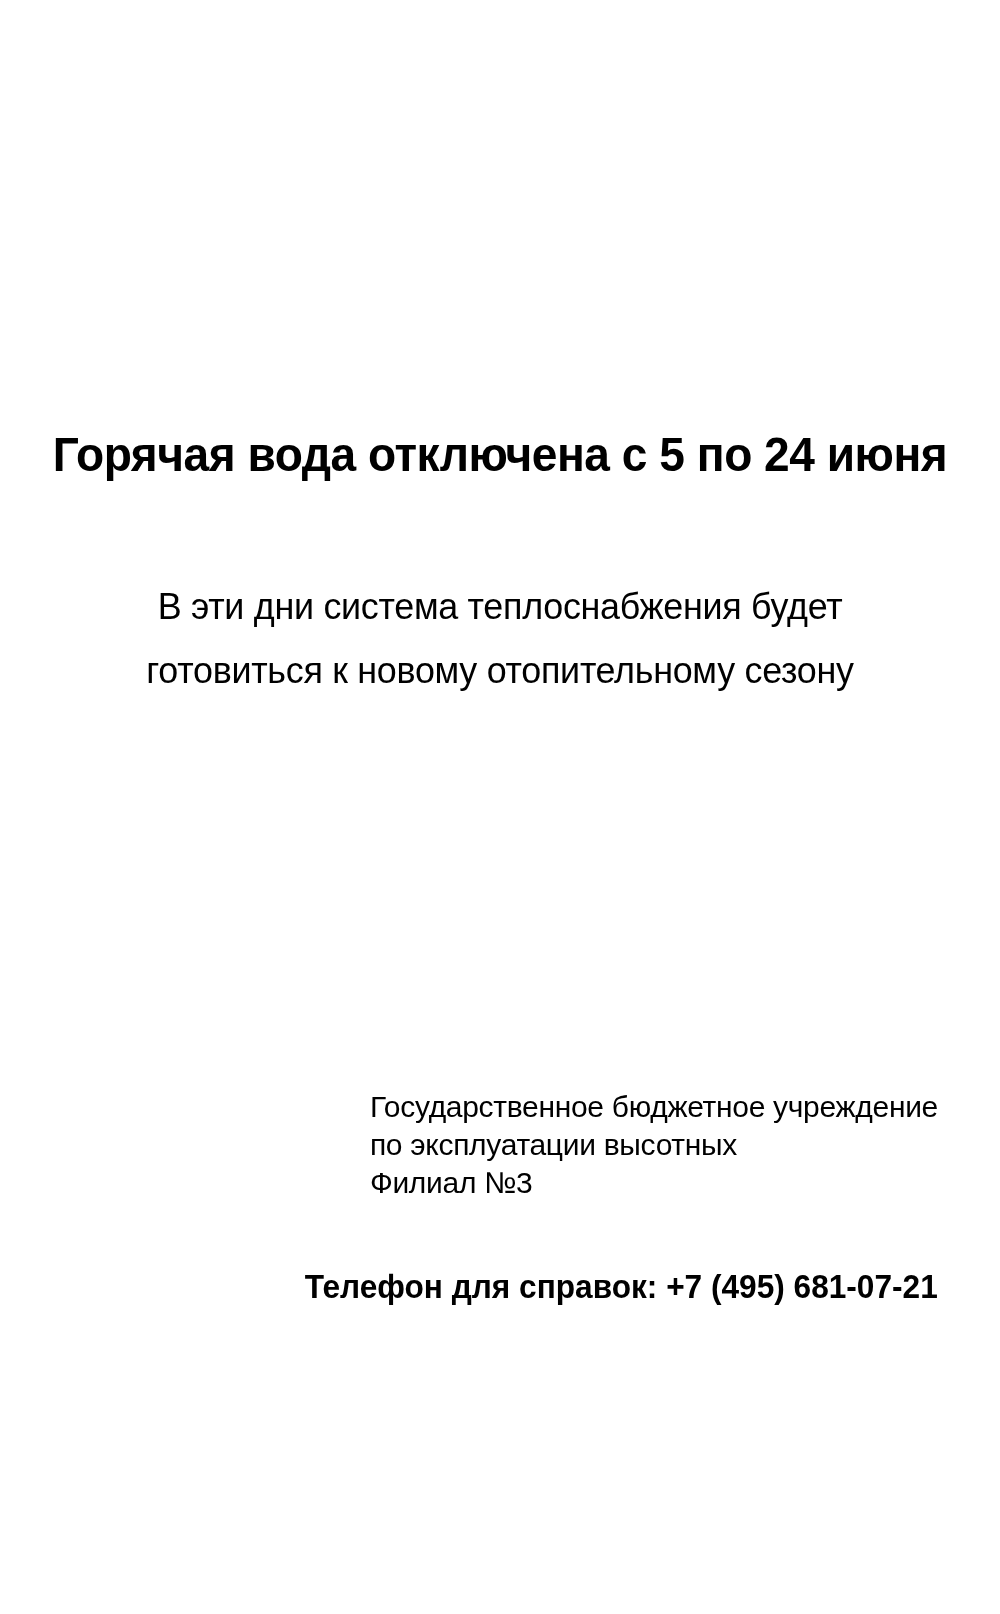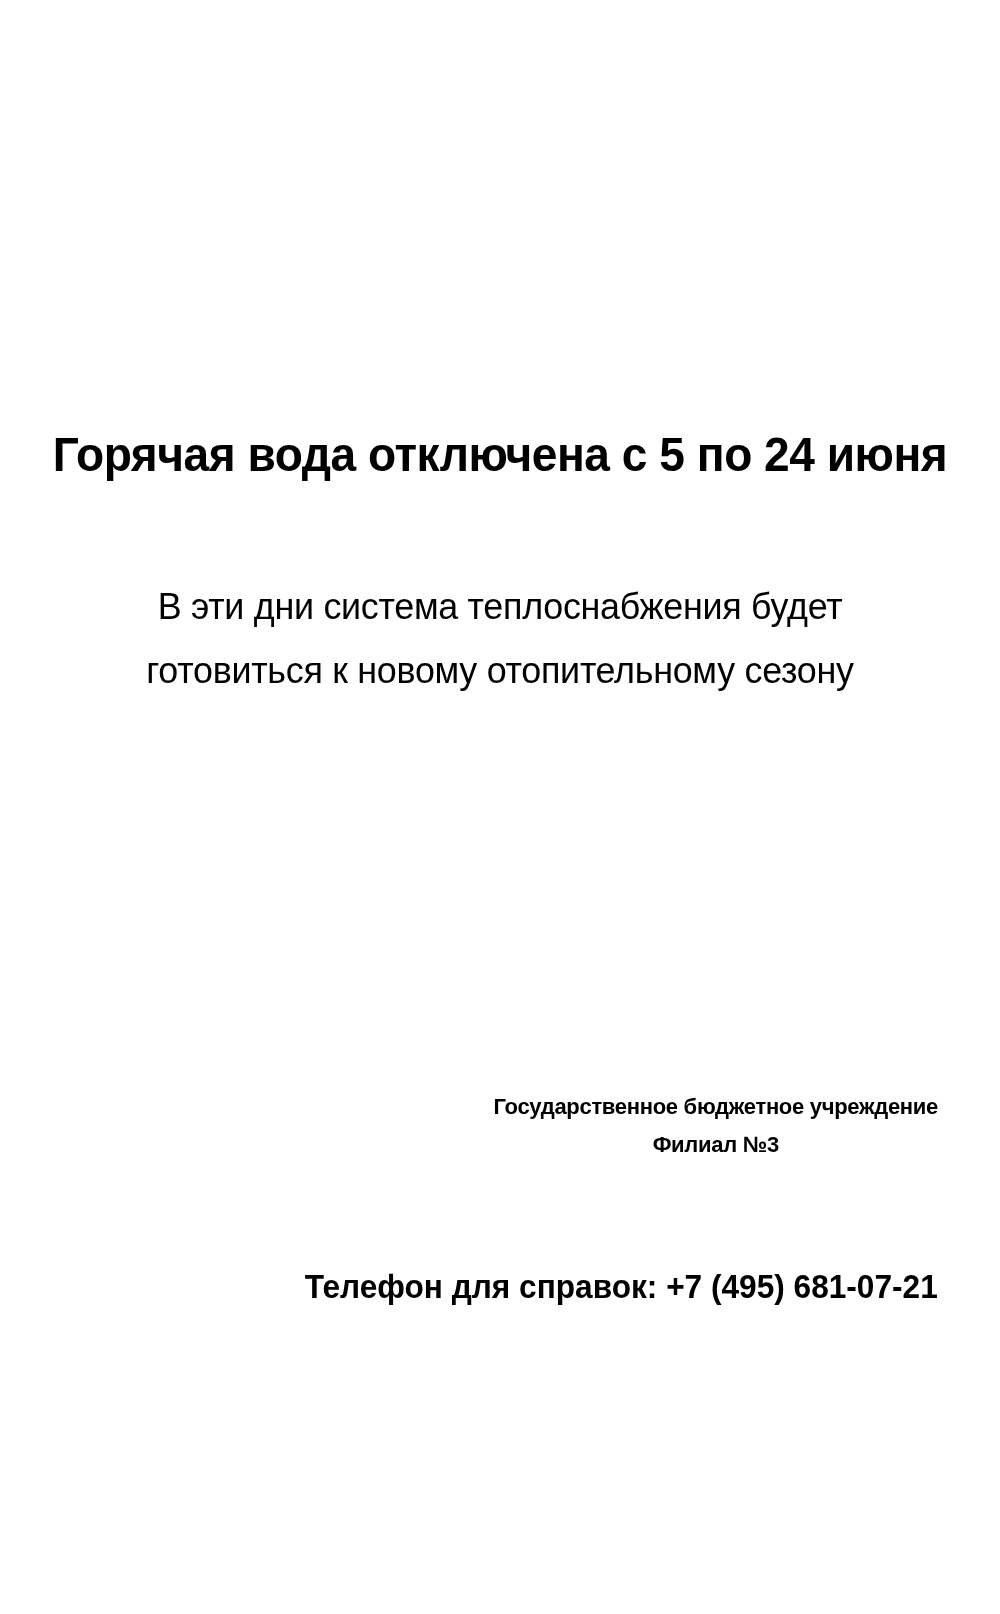--- a/index.html
+++ b/index.html
@@ -44,23 +44,23 @@
     transform: scaleX(0.97);
     transform-origin: 50% 50%;
   }
   .subtitle-line {
     white-space: nowrap;
   }
   .org-block {
     position: absolute;
     top: 1088px;
     right: 42px;
-    text-align: center;
-    font-size: 22px;
-    font-weight: 700;
+    text-align: left;
+    font-size: 30px;
+    font-weight: 400;
     line-height: 38px;
     letter-spacing: -0.3px;
   }
   .org-line {
     white-space: nowrap;
   }
   .phone-line {
     position: absolute;
     top: 1265px;
     right: 42px;
@@ -80,18 +80,19 @@
 
   <h1 class="headline">Горячая вода отключена с 5 по 24 июня</h1>
 
   <div class="subtitle">
     <div class="subtitle-line">В эти дни система теплоснабжения будет</div>
     <div class="subtitle-line">готовиться к новому отопительному сезону</div>
   </div>
 
   <div class="org-block">
     <div class="org-line">Государственное бюджетное учреждение</div>
+    <div class="org-line">по эксплуатации высотных</div>
     <div class="org-line">Филиал №3</div>
   </div>
 
   <div class="phone-line">Телефон для справок: +7 (495) 681-07-21</div>
 
 </div>
 
 </body></html>

